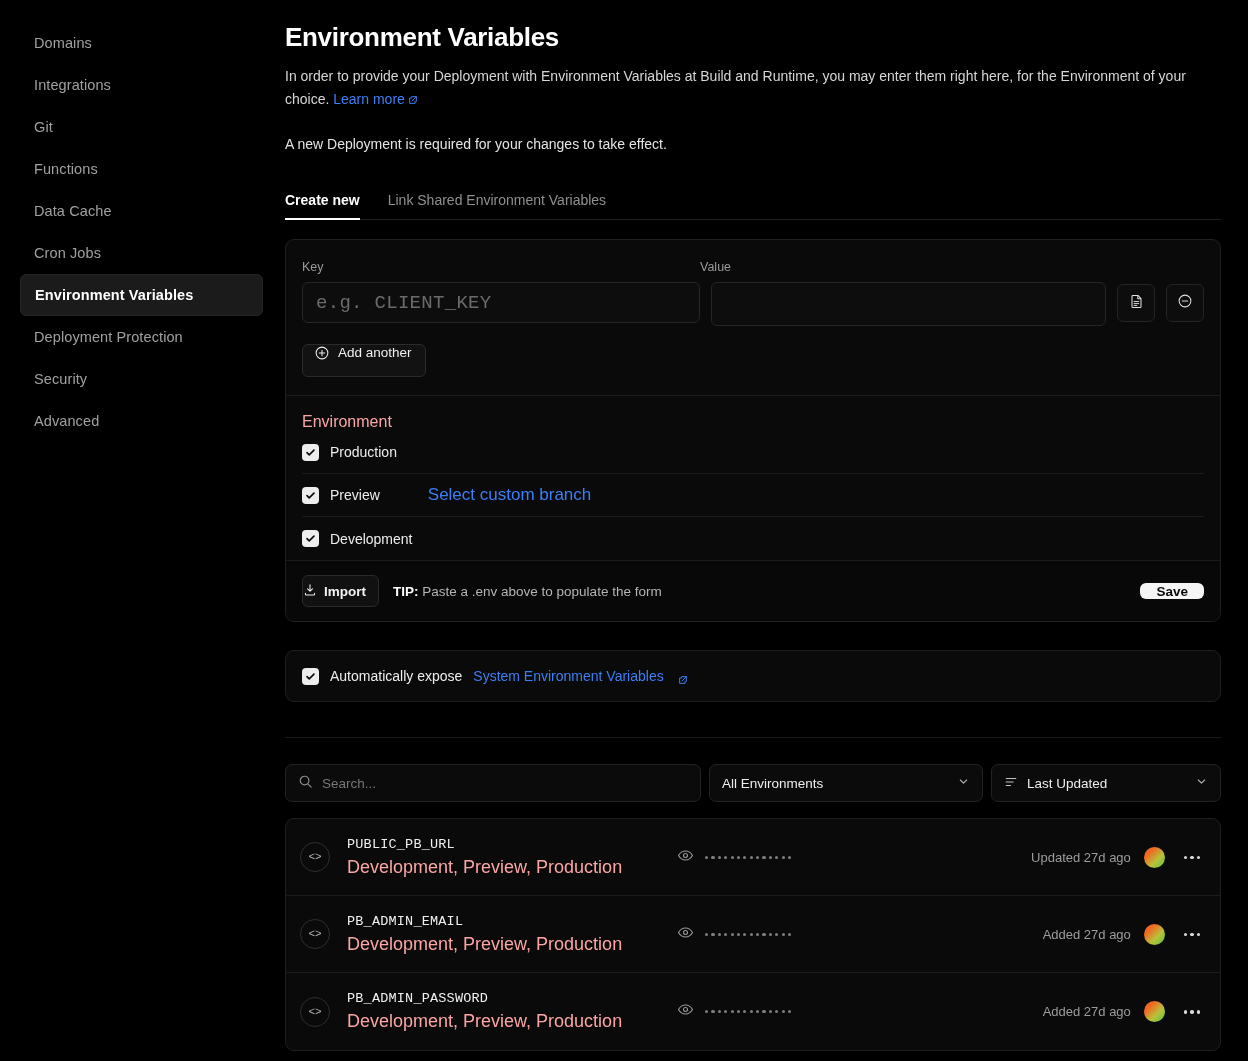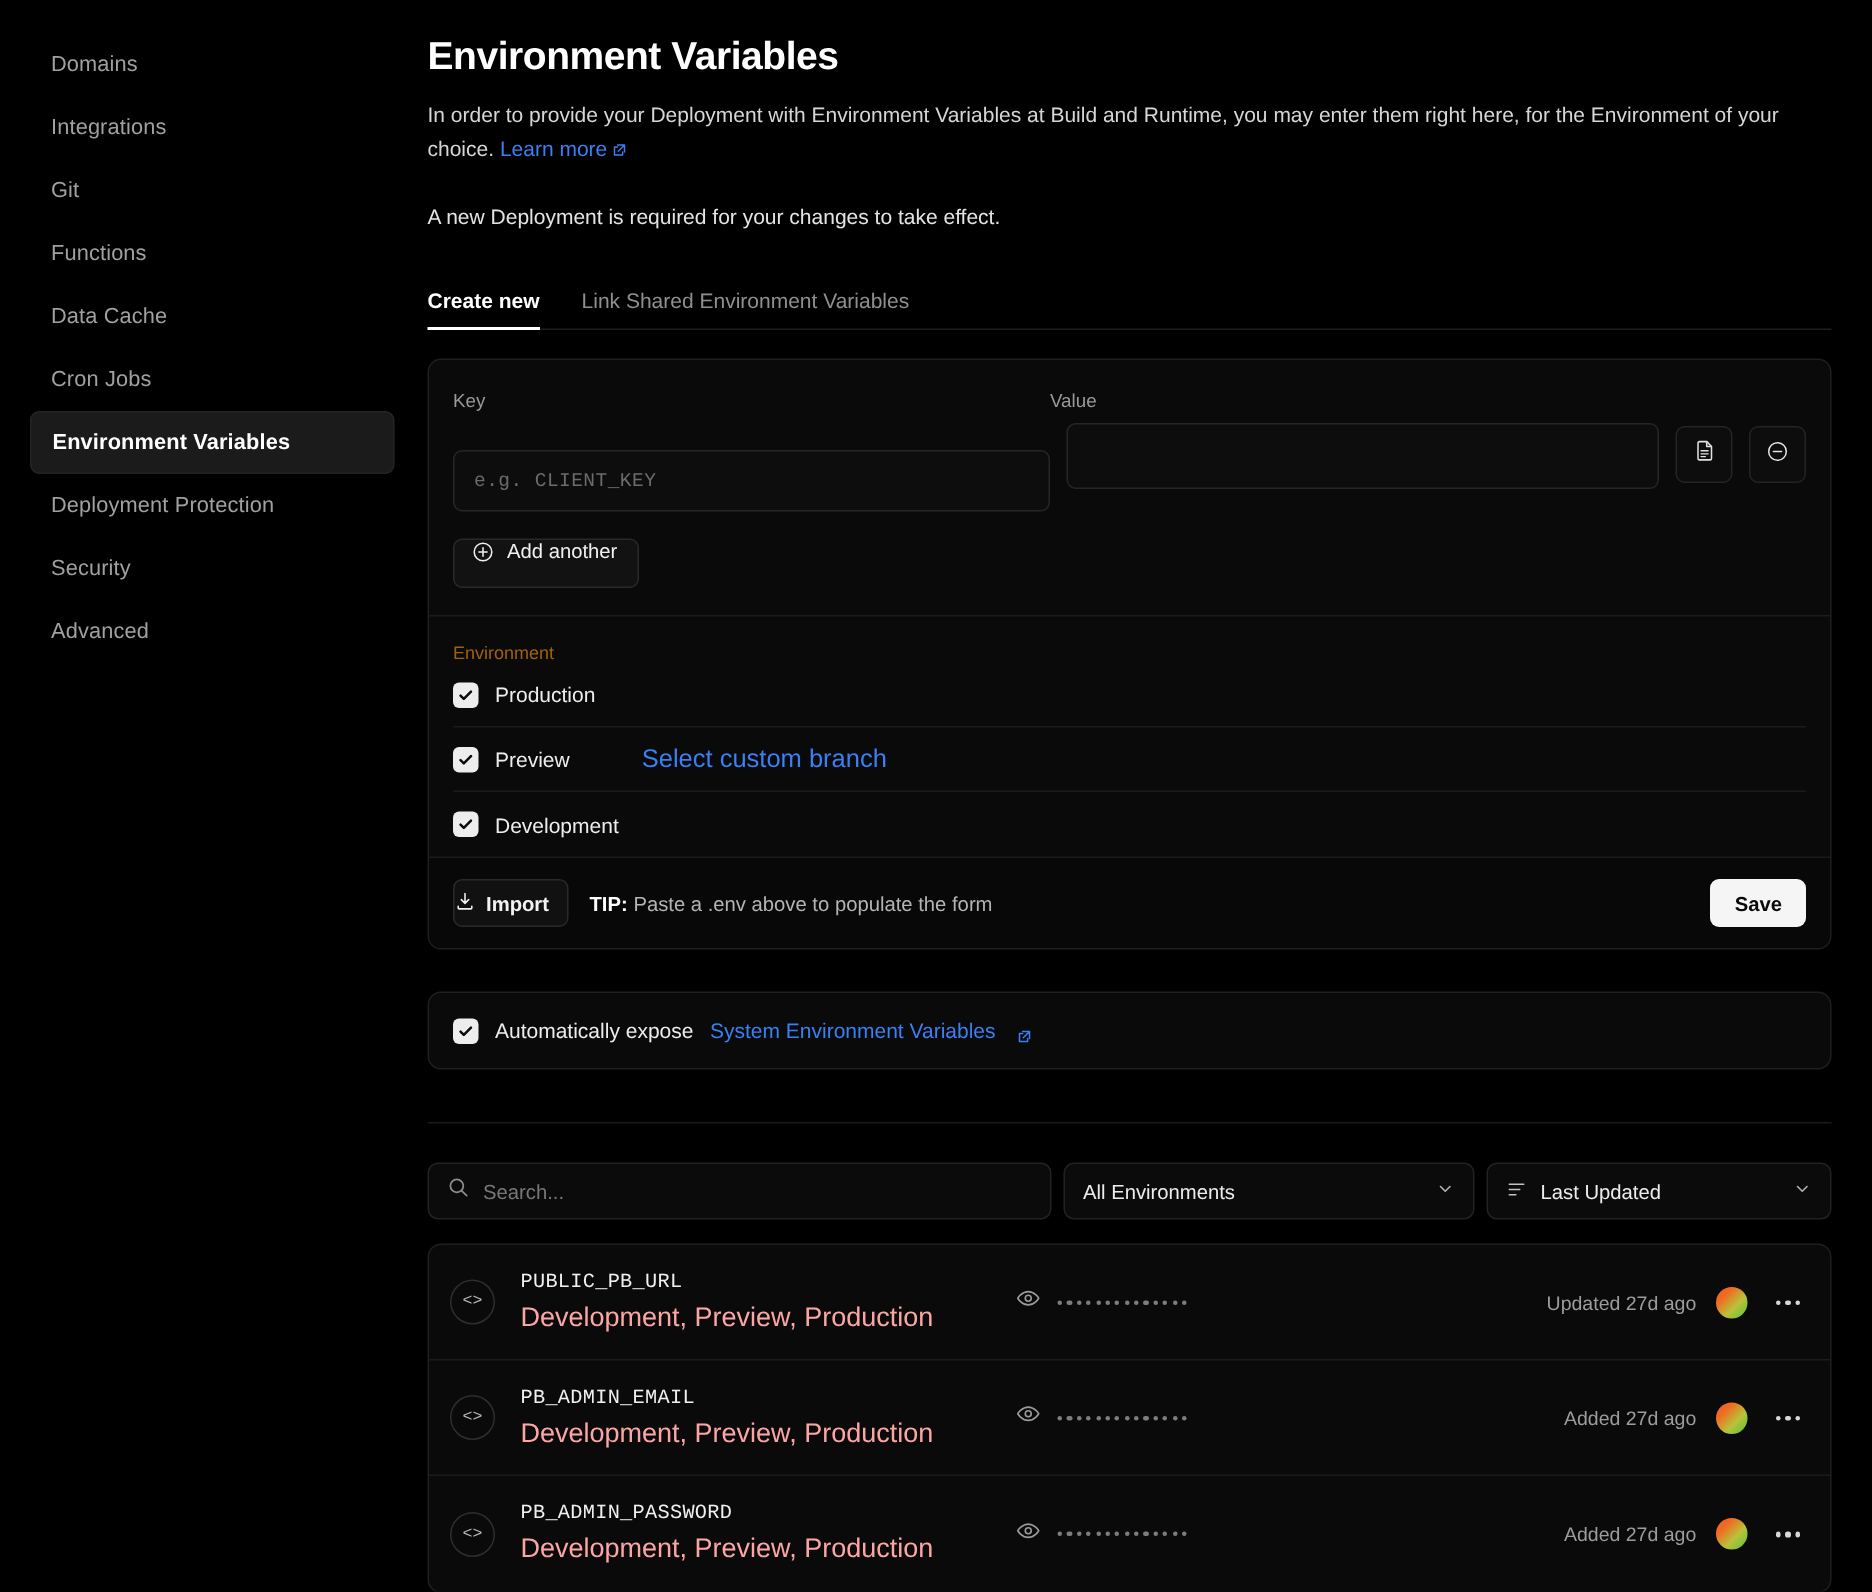--- a/index.html
+++ b/index.html
@@ -145,23 +145,22 @@
     border-radius: 6px;
     color: #ededed;
     font-size: 13.5px;
     padding: 0 13px;
     outline: none;
   }
   .inp::placeholder { color: #6b6b6b; }
   .inp-key {
     width: 398px;
     font-family: "Liberation Mono", monospace;
-    font-size: 13px;
+    font-size: 19px;
     letter-spacing: .3px;
-    margin-top: 18px;
   }
   .inp-val {
     flex: 1;
     height: 44px;
     resize: none;
     padding: 11px 13px;
     font-family: "Liberation Sans", sans-serif;
     line-height: 20px;
   }
   .icon-btn {
@@ -189,22 +188,22 @@
     border-radius: 6px;
     color: #f0f0f0;
     font-size: 13.5px;
     font-weight: 500;
     cursor: pointer;
   }
 
   .divider { height: 1px; background: #1b1b1b; }
 
   .env-head {
-    font-size: 12px;
-    color: #a16207;
+    font-size: 16px;
+    color: #fca5a5;
     padding: 17px 16px 0 16px;
   }
   .env-row {
     display: flex;
     align-items: center;
     gap: 11px;
     height: 43px;
     margin: 0 16px;
     border-bottom: 1px solid #1b1b1b;
     text-align: right;
@@ -253,21 +252,21 @@
     cursor: pointer;
   }
   .tip {
     margin-left: 14px;
     font-size: 13.5px;
     color: #b4b4b4;
   }
   .tip b { color: #ffffff; font-weight: 700; }
   .btn-save {
     margin-left: auto;
-    height: 32px;
+    height: 16px;
     padding: 0 16px;
     background: #f5f5f5;
     border: none;
     border-radius: 6px;
     color: #0a0a0a;
     font-size: 13.5px;
     font-weight: 600;
     cursor: pointer;
   }
 

